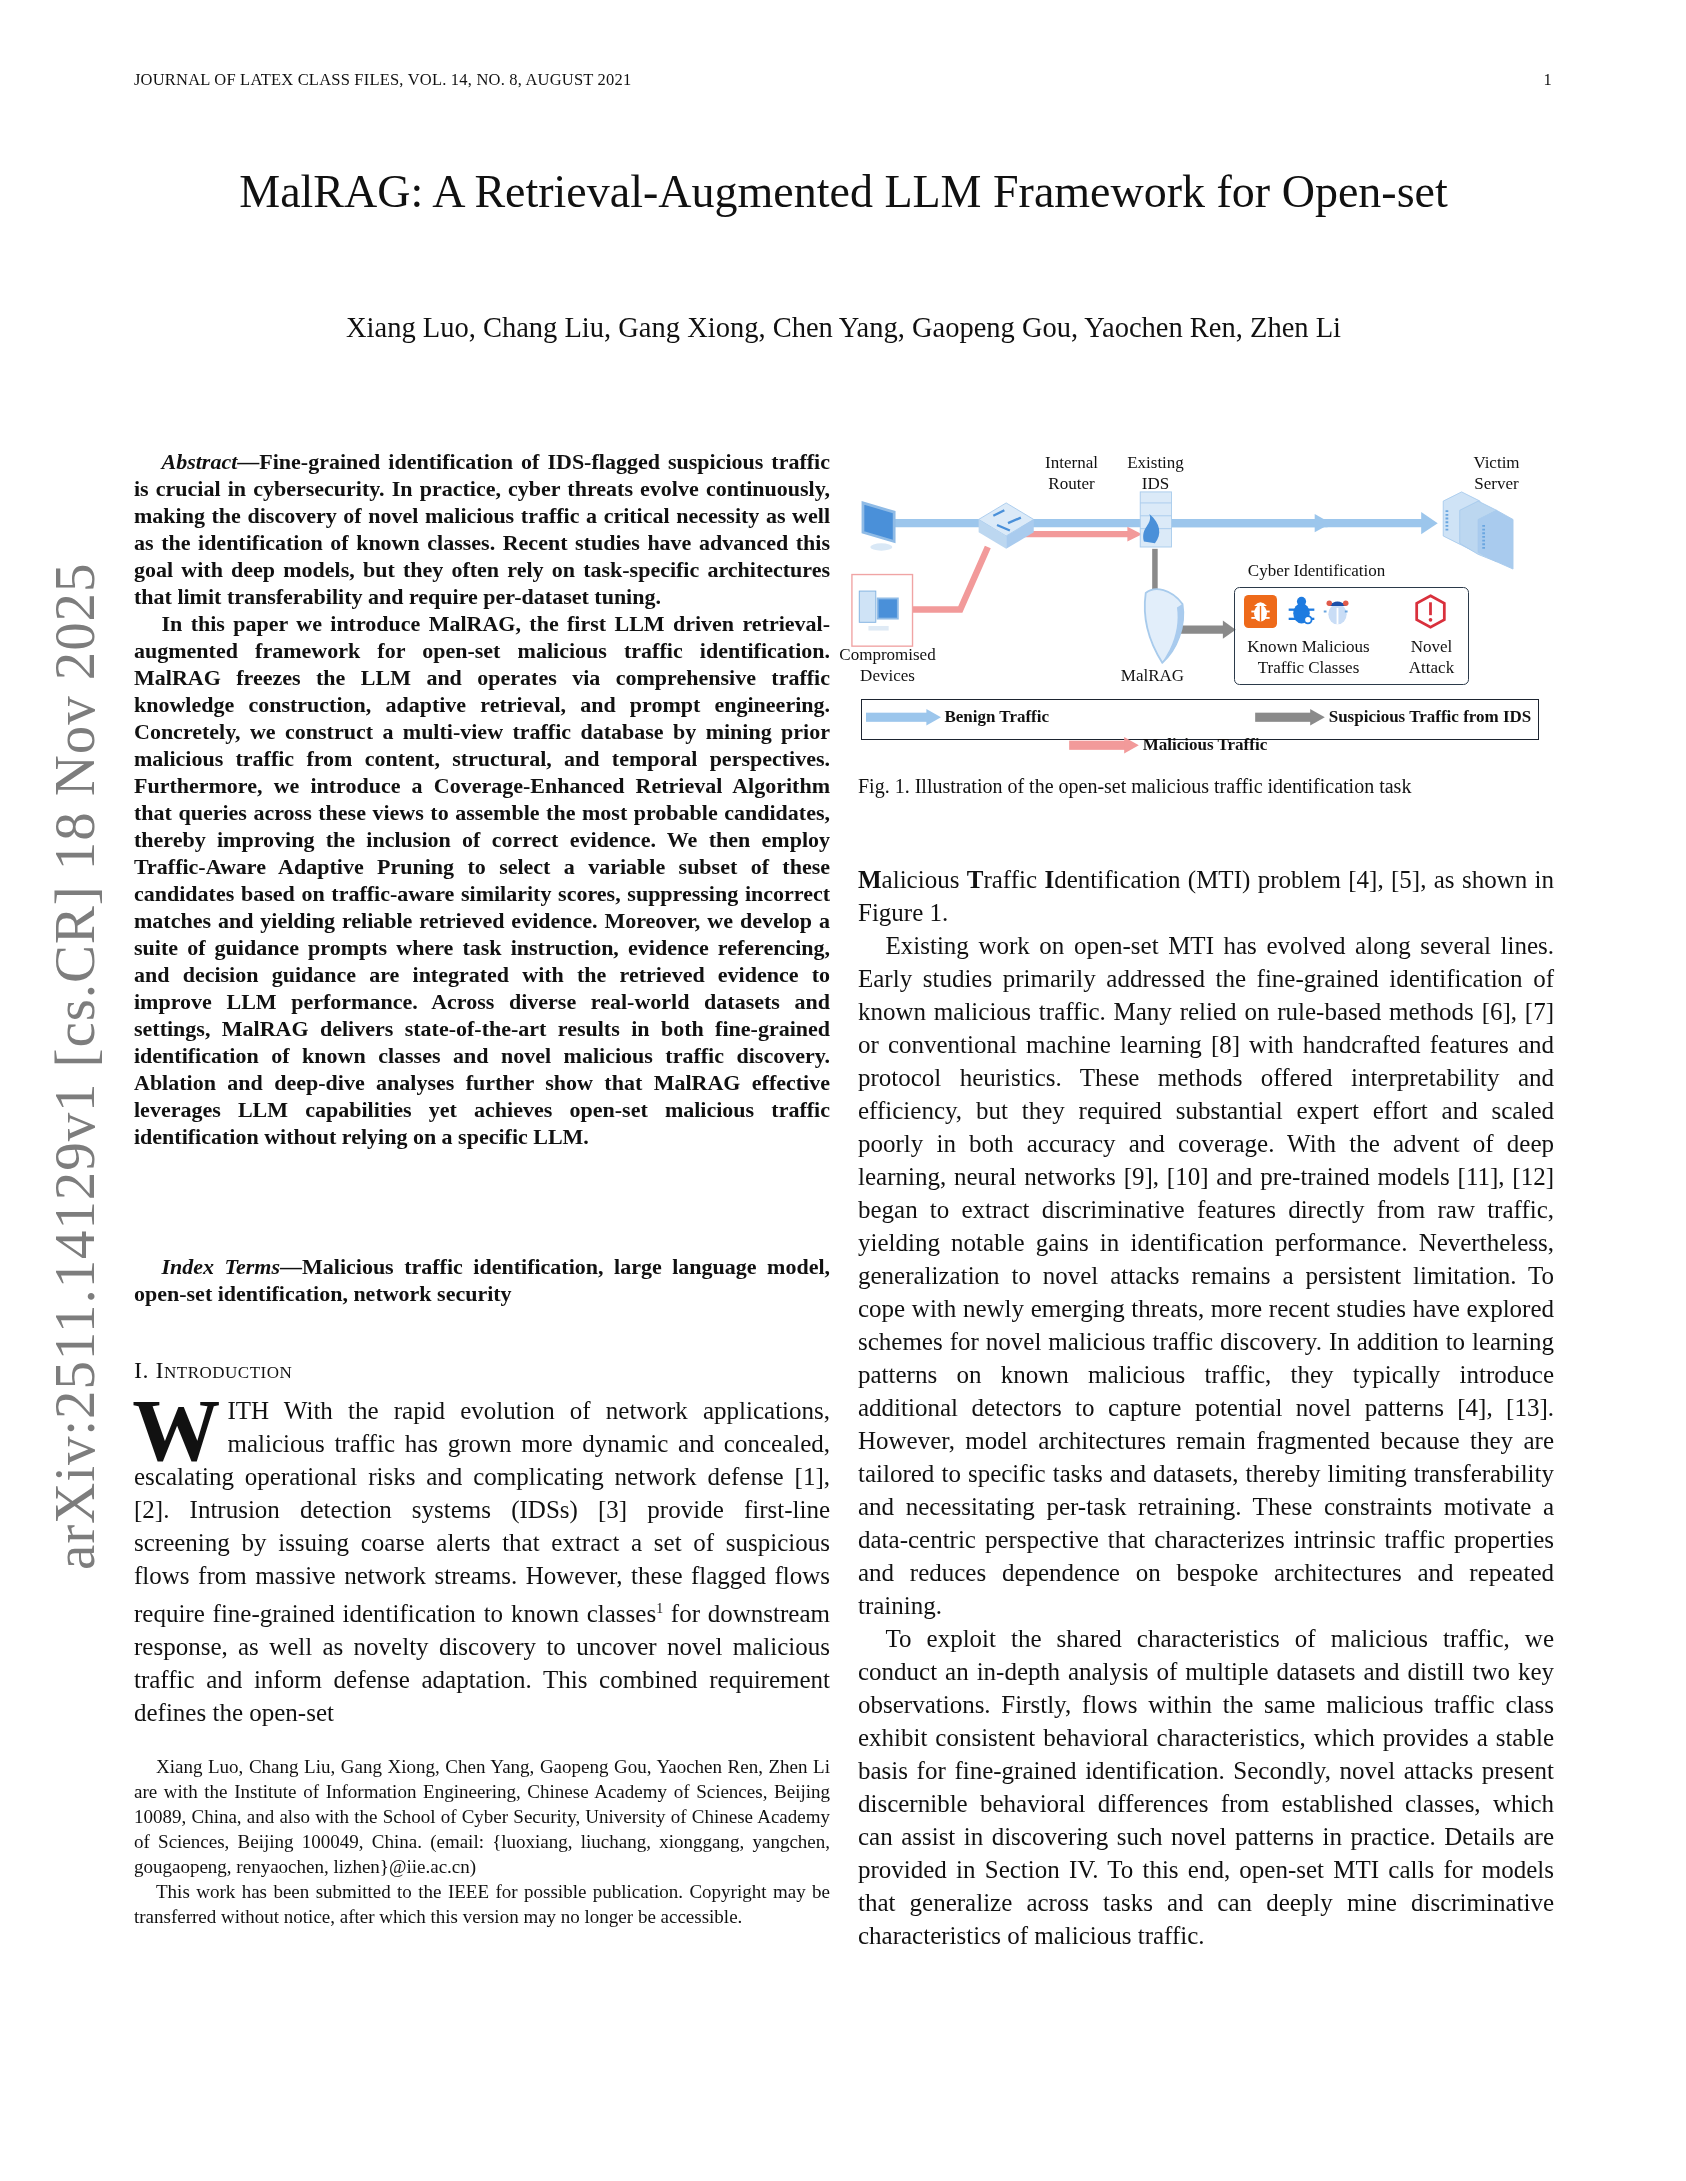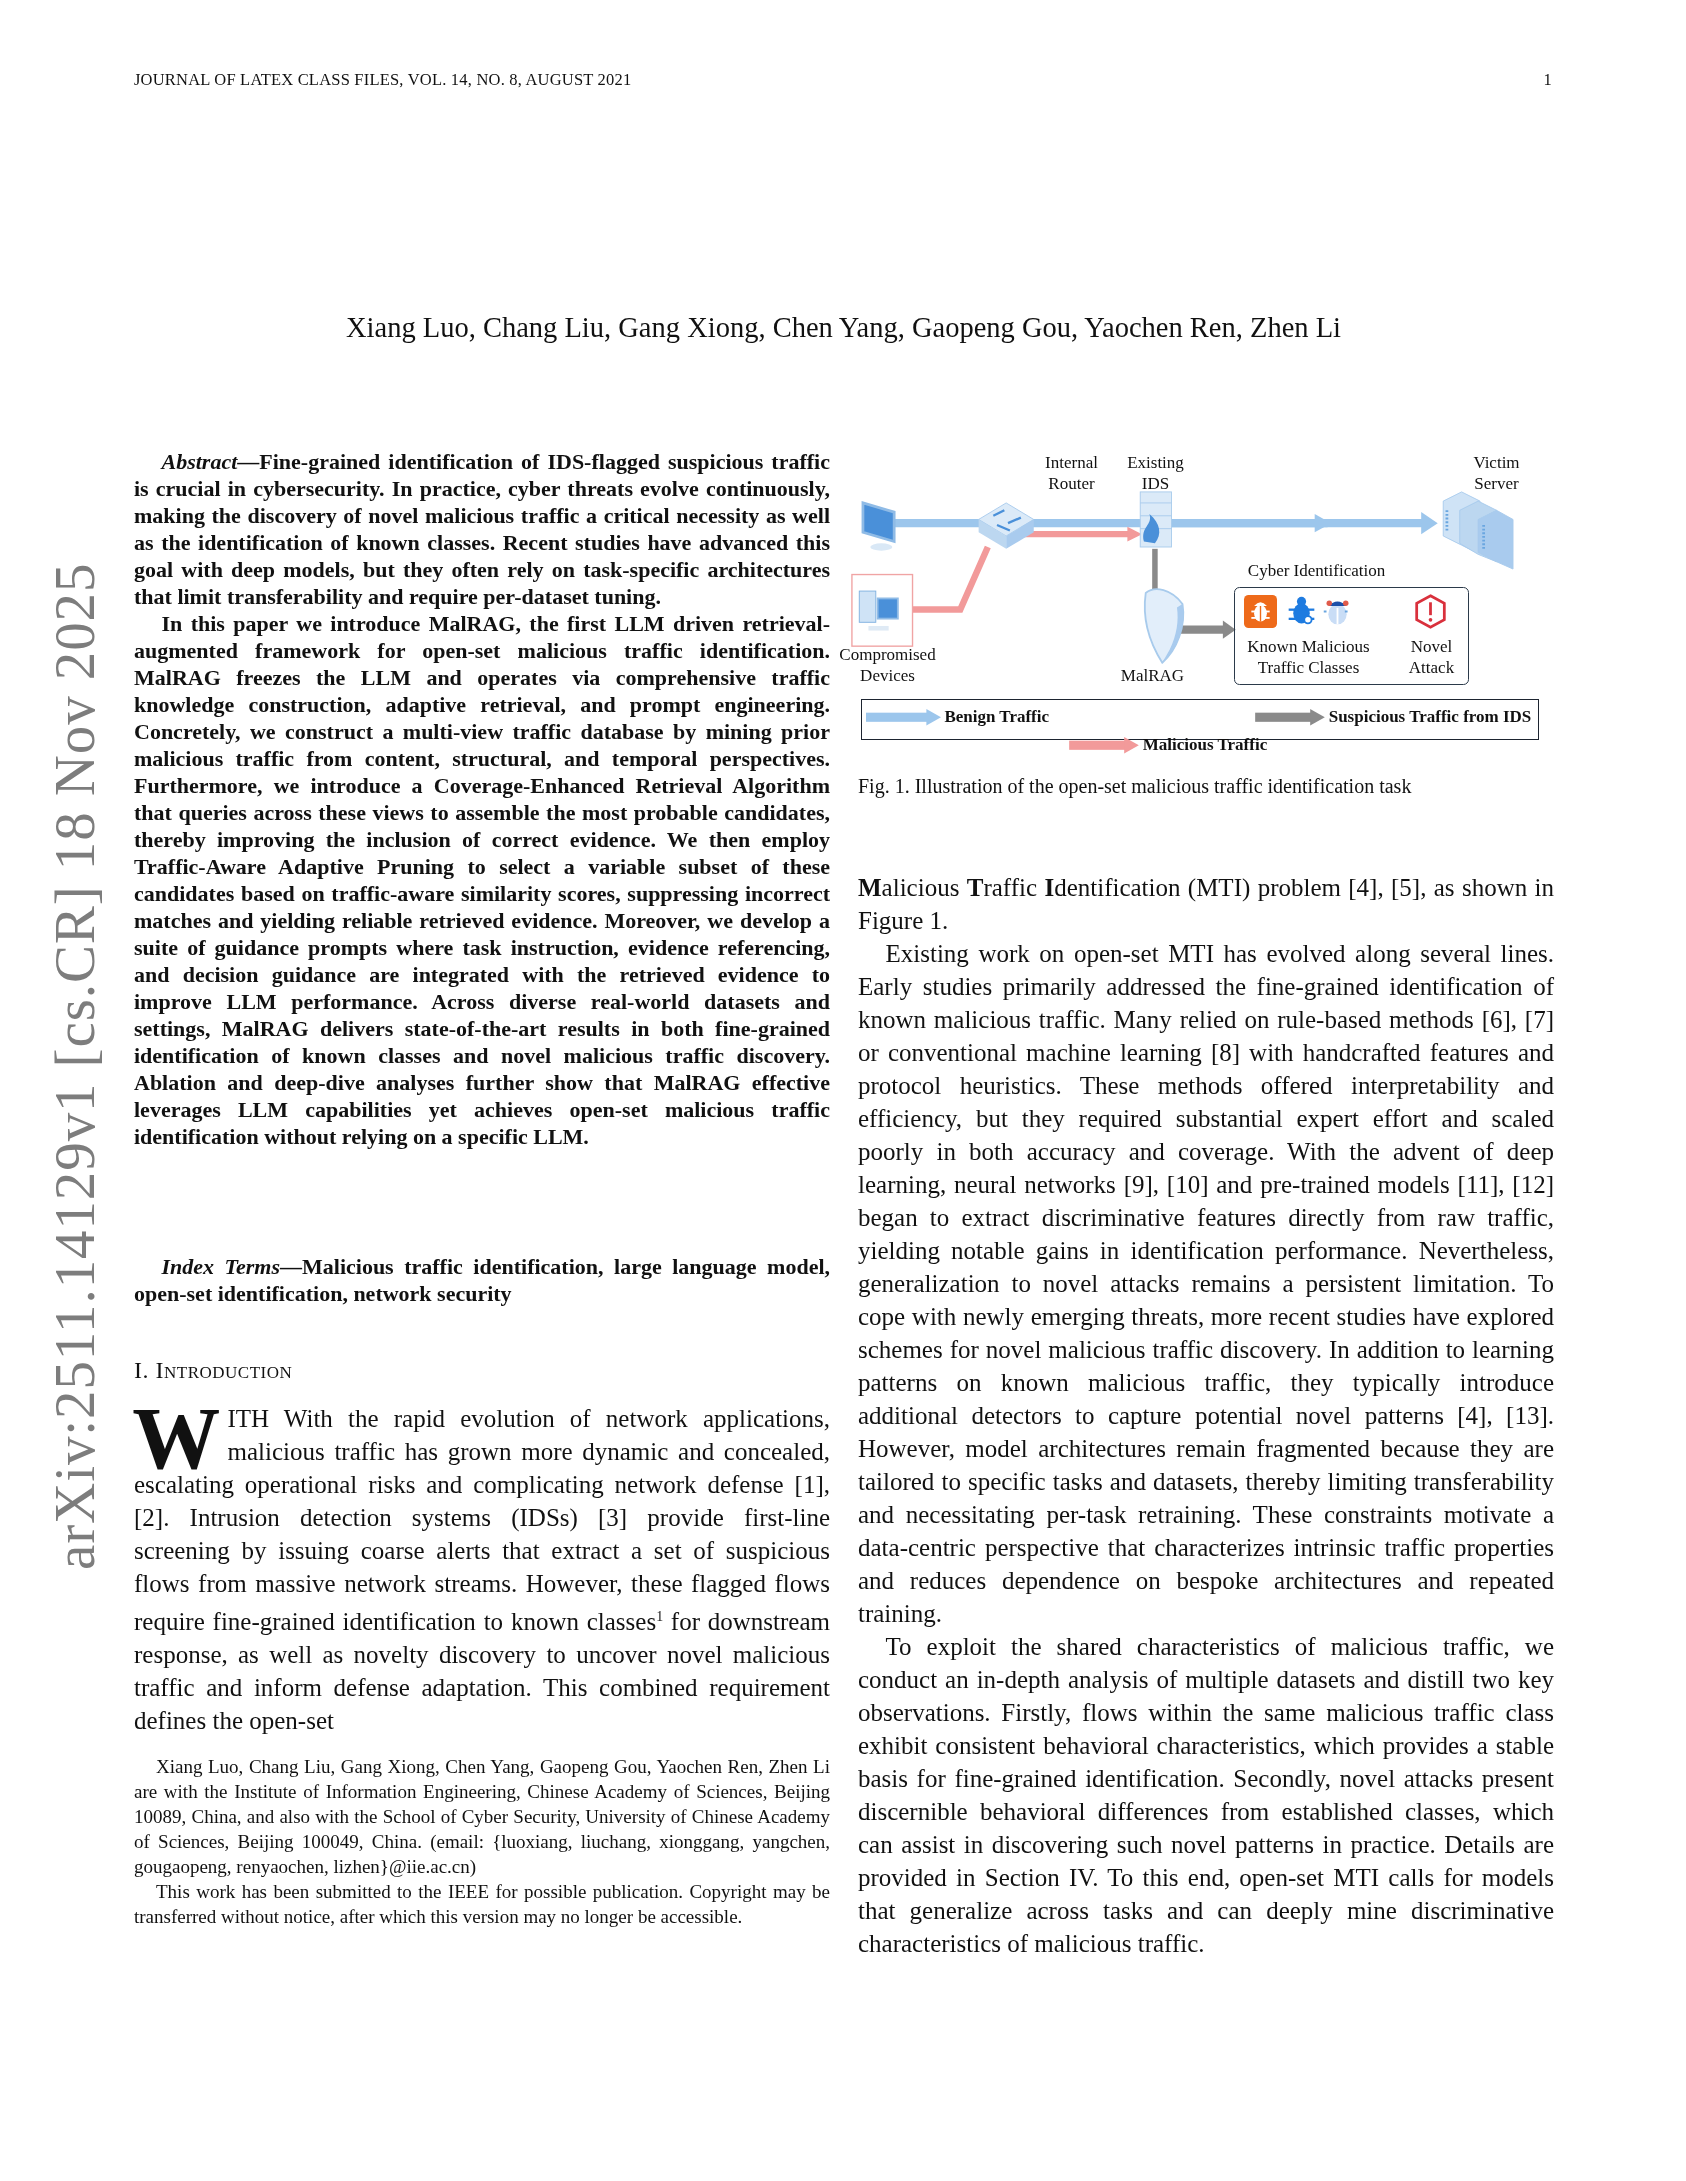--- a/index.html
+++ b/index.html
@@ -14,21 +14,21 @@
            font-size: 57px; color: #7d7d7d; white-space: nowrap; letter-spacing: 0.9px; }
   .col { position: absolute; text-align: justify; }
   .left { left: 134px; width: 696px; }
   .right { left: 858px; width: 696px; }
   .abstract { top: 448px; font-weight: bold; font-size: 22px; line-height: 27px; }
   .abstract p { margin: 0; text-indent: 27.5px; }
   .abstract em { font-style: italic; }
   .index-terms { top: 1253px; font-weight: bold; font-size: 22px; line-height: 27px; text-indent: 27.5px; }
   .section-head { position: absolute; top: 1357px; left: 134px; width: 696px; text-align: left;
                   font-size: 24px; font-variant: small-caps; letter-spacing: 0.5px; }
-  .body-text { font-size: 25px; line-height: 33px; margin-top: 8px; }
+  .body-text { font-size: 25px; line-height: 33px; }
   .intro { top: 1394px; }
   .intro p { margin: 0; }
   .dropcap { float: left; font-size: 88px; line-height: 66px; font-weight: bold; margin: 3.7px 7.3px -3.7px -1.8px; }
   .footnotes { top: 1754px; font-size: 19px; line-height: 25px; }
   .footnotes p { margin: 0; text-indent: 22px; }
   .footnotes sup { font-size: 12px; }
   .rc1 { top: 863px; }
   .rc1 p { margin: 0; text-indent: 0; }
   .rc1 p.ind { text-indent: 27.5px; }
   .figure { position: absolute; left: 850px; top: 446px; width: 698px; height: 303px; }
@@ -43,20 +43,21 @@
 <body>
 
 <div class="running-head">
   <span>JOURNAL OF LATEX CLASS FILES, VOL. 14, NO. 8, AUGUST 2021</span>
   <span>1</span>
 </div>
 
 <div class="arxiv">arXiv:2511.14129v1  [cs.CR]  18 Nov 2025</div>
 
 <div class="title">
+  <div>MalRAG: A Retrieval-Augmented LLM Framework for Open-set</div>
 </div>
 <div class="authors">Xiang Luo, Chang Liu, Gang Xiong, Chen Yang, Gaopeng Gou, Yaochen Ren, Zhen Li</div>
 
 <div class="col left abstract">
   <p><em>Abstract</em><span>—Fine-grained identification of IDS-flagged suspicious traffic is crucial in cybersecurity. In practice, cyber threats evolve continuously, making the discovery of novel malicious traffic a critical necessity as well as the identification of known classes. Recent studies have advanced this goal with deep models, but they often rely on task-specific architectures that limit transferability and require per-dataset tuning.</span></p>
   <p>In this paper we introduce MalRAG, the first LLM driven retrieval-augmented framework for open-set malicious traffic identification. MalRAG freezes the LLM and operates via comprehensive traffic knowledge construction, adaptive retrieval, and prompt engineering. Concretely, we construct a multi-view traffic database by mining prior malicious traffic from content, structural, and temporal perspectives. Furthermore, we introduce a Coverage-Enhanced Retrieval Algorithm that queries across these views to assemble the most probable candidates, thereby improving the inclusion of correct evidence. We then employ Traffic-Aware Adaptive Pruning to select a variable subset of these candidates based on traffic-aware similarity scores, suppressing incorrect matches and yielding reliable retrieved evidence. Moreover, we develop a suite of guidance prompts where task instruction, evidence referencing, and decision guidance are integrated with the retrieved evidence to improve LLM performance. Across diverse real-world datasets and settings, MalRAG delivers state-of-the-art results in both fine-grained identification of known classes and novel malicious traffic discovery. Ablation and deep-dive analyses further show that MalRAG effective leverages LLM capabilities yet achieves open-set malicious traffic identification without relying on a specific LLM.</p>
 </div>
 
 <div class="col left index-terms"><em style="font-style:italic">Index Terms</em><span>—Malicious traffic identification, large language model, open-set identification, network security</span></div>
 

